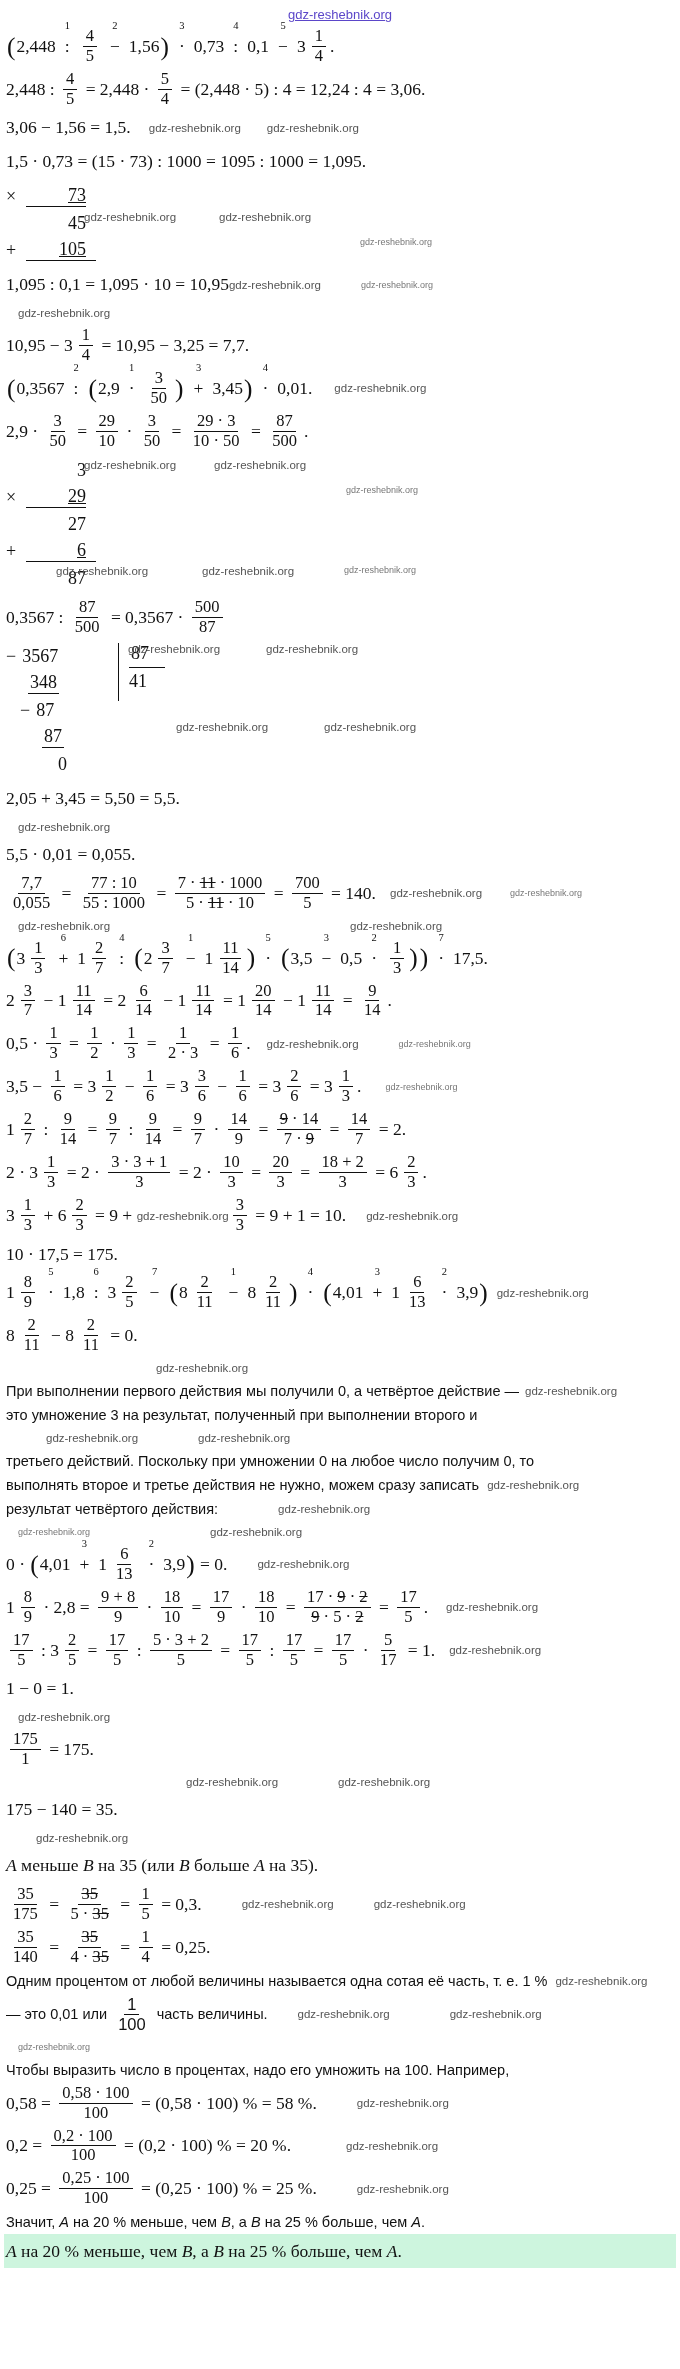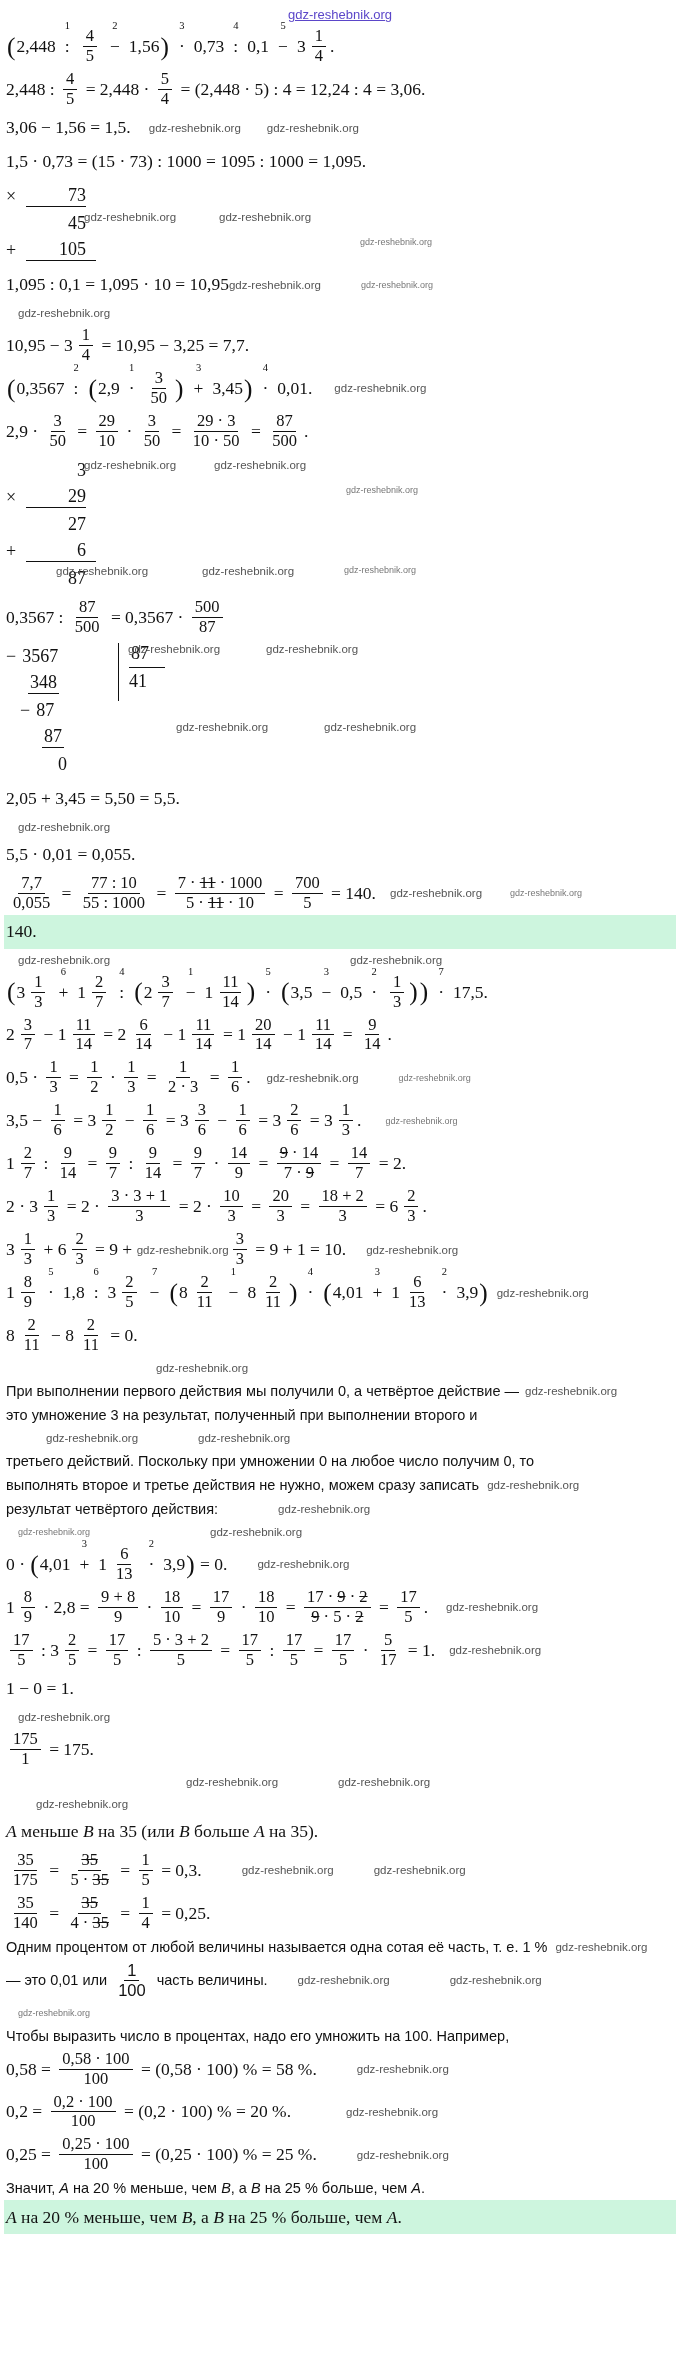--- a/index.html
+++ b/index.html
@@ -23,21 +23,21 @@
   s{text-decoration:line-through;}
   .wm{color:#555;font-family:"Liberation Sans",sans-serif;font-size:11.5px;white-space:nowrap;}
   .wms{font-size:9px;color:#777;}
   .gap{display:inline-block;height:1px;flex:0 0 auto;}
   .sans{font-family:"Liberation Sans",sans-serif;font-size:14.5px;min-height:20px;}
   .hl{background:#cdf5de;min-height:27px;}
   .colblock{position:relative;padding:4px 2px;font-size:18px;}
   .crow{display:flex;height:27px;align-items:center;}
   .csign{width:20px;}
   .cval{width:60px;text-align:right;}
-  .cval.u{border-bottom:1.3px solid #111;}
+  .cval.u{border-bottom:1.3px solid #111;text-decoration:underline;}
   .divblock{position:relative;display:flex;padding:4px 2px;font-size:18px;align-items:flex-start;}
   .dvl{width:112px;}
   .dr{height:27px;display:flex;align-items:center;}
   .dsgn{margin-right:6px;}
   .dval.u{border-bottom:1.3px solid #111;padding:0 2px;}
   .dvr{border-left:1.5px solid #111;padding-left:10px;height:58px;}
   .dvsr{border-bottom:1.5px solid #111;padding:0 16px 3px 2px;}
   .quot{padding-top:3px;}
   .abs{position:absolute;}
 </style>
@@ -280,23 +280,20 @@
       <span class="frac">
         <span class="nu"><span>700</span></span>
         <span class="de"><span>5</span></span>
       </span>
       <span class="tx"> = 140.</span>
       <span class="gap" style="width: 14px;"></span>
       <span class="wm">gdz-reshebnik.org</span>
       <span class="gap" style="width: 28px;"></span>
       <span class="wm wms">gdz-reshebnik.org</span>
     </div>
-    <div class="line hl math">
-      <span class="tx">140.</span>
-    </div>
     <div class="line wmrow">
       <span class="gap" style="width: 12px;"></span>
       <span class="wm">gdz-reshebnik.org</span>
       <span class="gap" style="width: 240px;"></span>
       <span class="wm">gdz-reshebnik.org</span>
     </div>
     <div class="line math">
       <span class="par">(</span>
       <span class="mixed">
         <span class="wh">3</span>
@@ -589,20 +586,23 @@
       <span class="wm">gdz-reshebnik.org</span>
       <span class="frac">
         <span class="nu"><span>3</span></span>
         <span class="de"><span>3</span></span>
       </span>
       <span class="tx"> = 9 + 1 = 10.</span>
       <span class="gap" style="width: 20px;"></span>
       <span class="wm">gdz-reshebnik.org</span>
     </div>
     <div class="line math">
+      <span class="tx">10 · 17,5 = 175.</span>
+    </div>
+    <div class="line math">
       <span class="mixed">
         <span class="wh">1</span>
         <span class="frac">
           <span class="nu"><span>8</span></span>
           <span class="de"><span>9</span></span>
         </span>
       </span>
       <span class="op"><span class="ord">5</span><span class="sym">·</span></span>
       <span class="tx">1,8</span>
       <span class="op"><span class="ord">6</span><span class="sym">:</span></span>
@@ -823,20 +823,23 @@
         <span class="nu"><span>175</span></span>
         <span class="de"><span>1</span></span>
       </span>
       <span class="tx"> = 175.</span>
     </div>
     <div class="line wmrow">
       <span class="gap" style="width: 180px;"></span>
       <span class="wm">gdz-reshebnik.org</span>
       <span class="gap" style="width: 60px;"></span>
       <span class="wm">gdz-reshebnik.org</span>
+    </div>
+    <div class="line math">
+      <span class="tx">175 − 140 = 35.</span>
     </div>
     <div class="line wmrow">
       <span class="gap" style="width: 30px;"></span>
       <span class="wm">gdz-reshebnik.org</span>
     </div>
     <div class="line math">
       <span class="tx it">A</span>
       <span class="tx"> меньше </span>
       <span class="tx it">B</span>
       <span class="tx"> на 35 (или </span>

